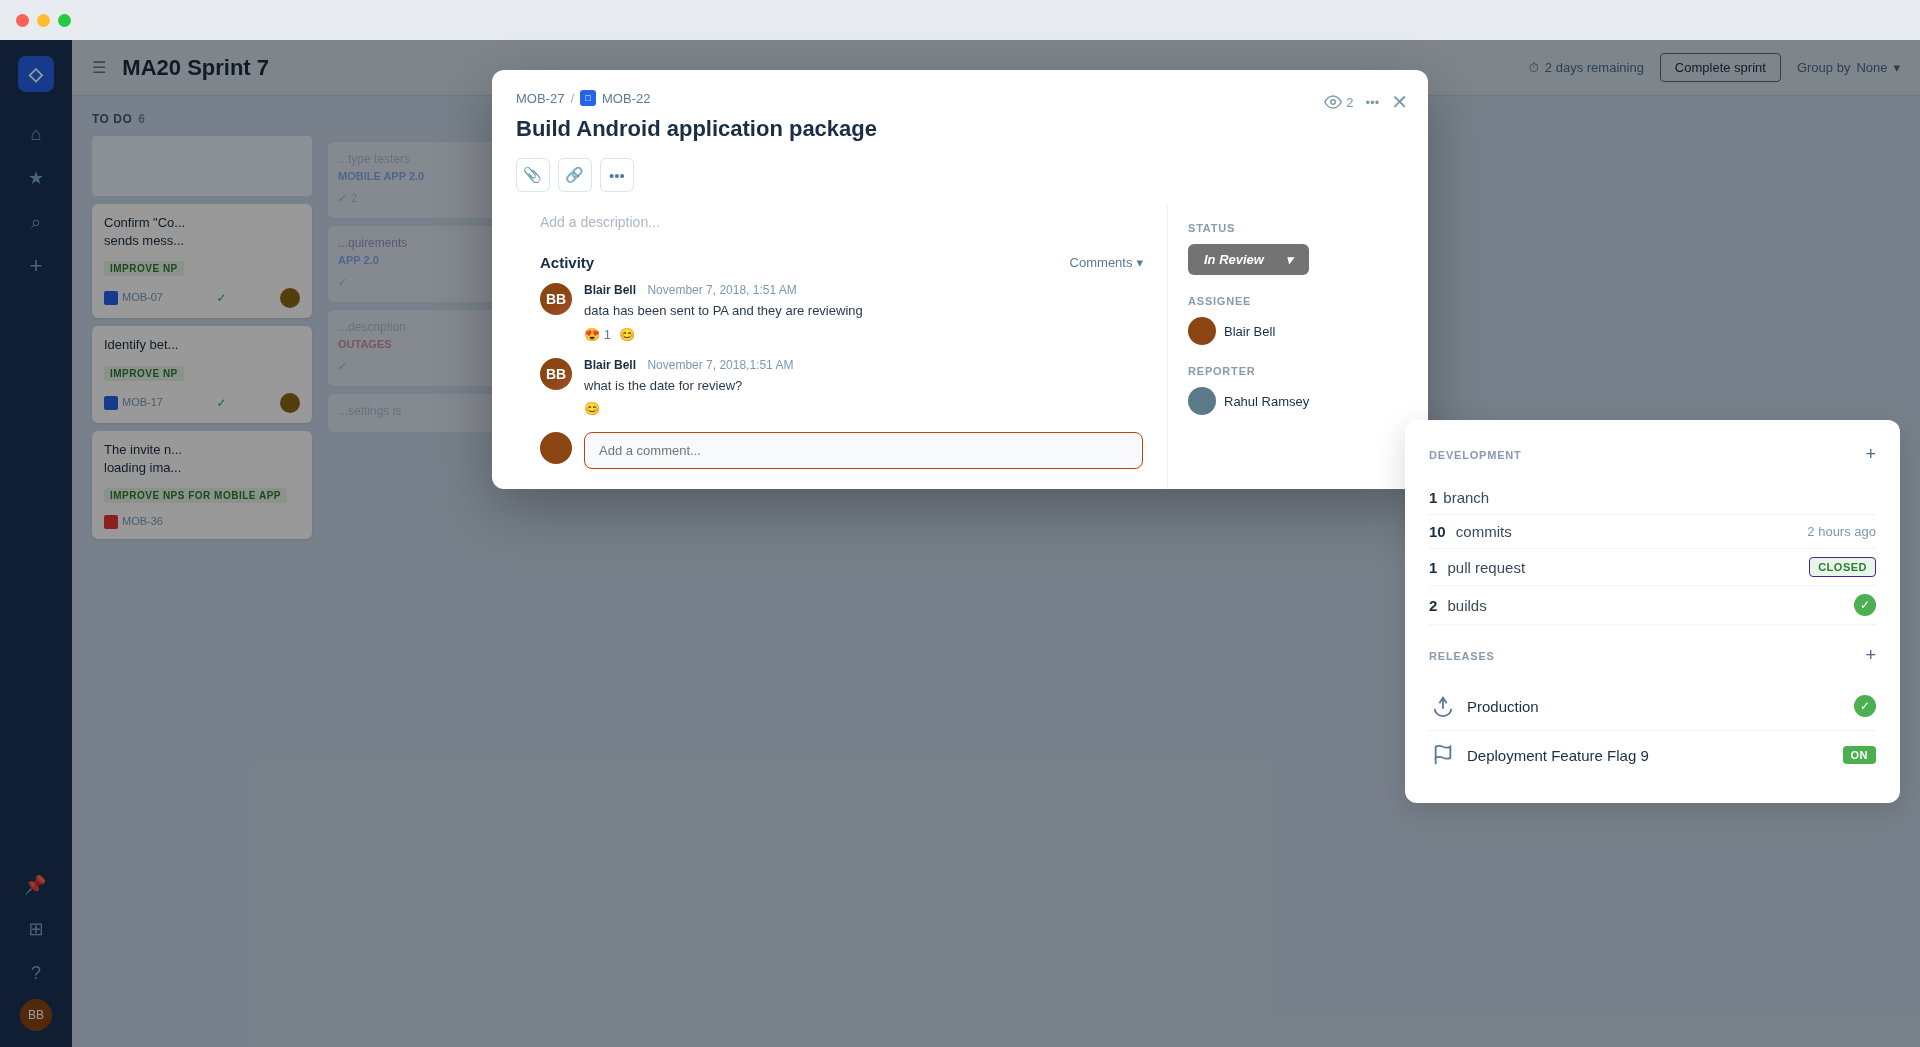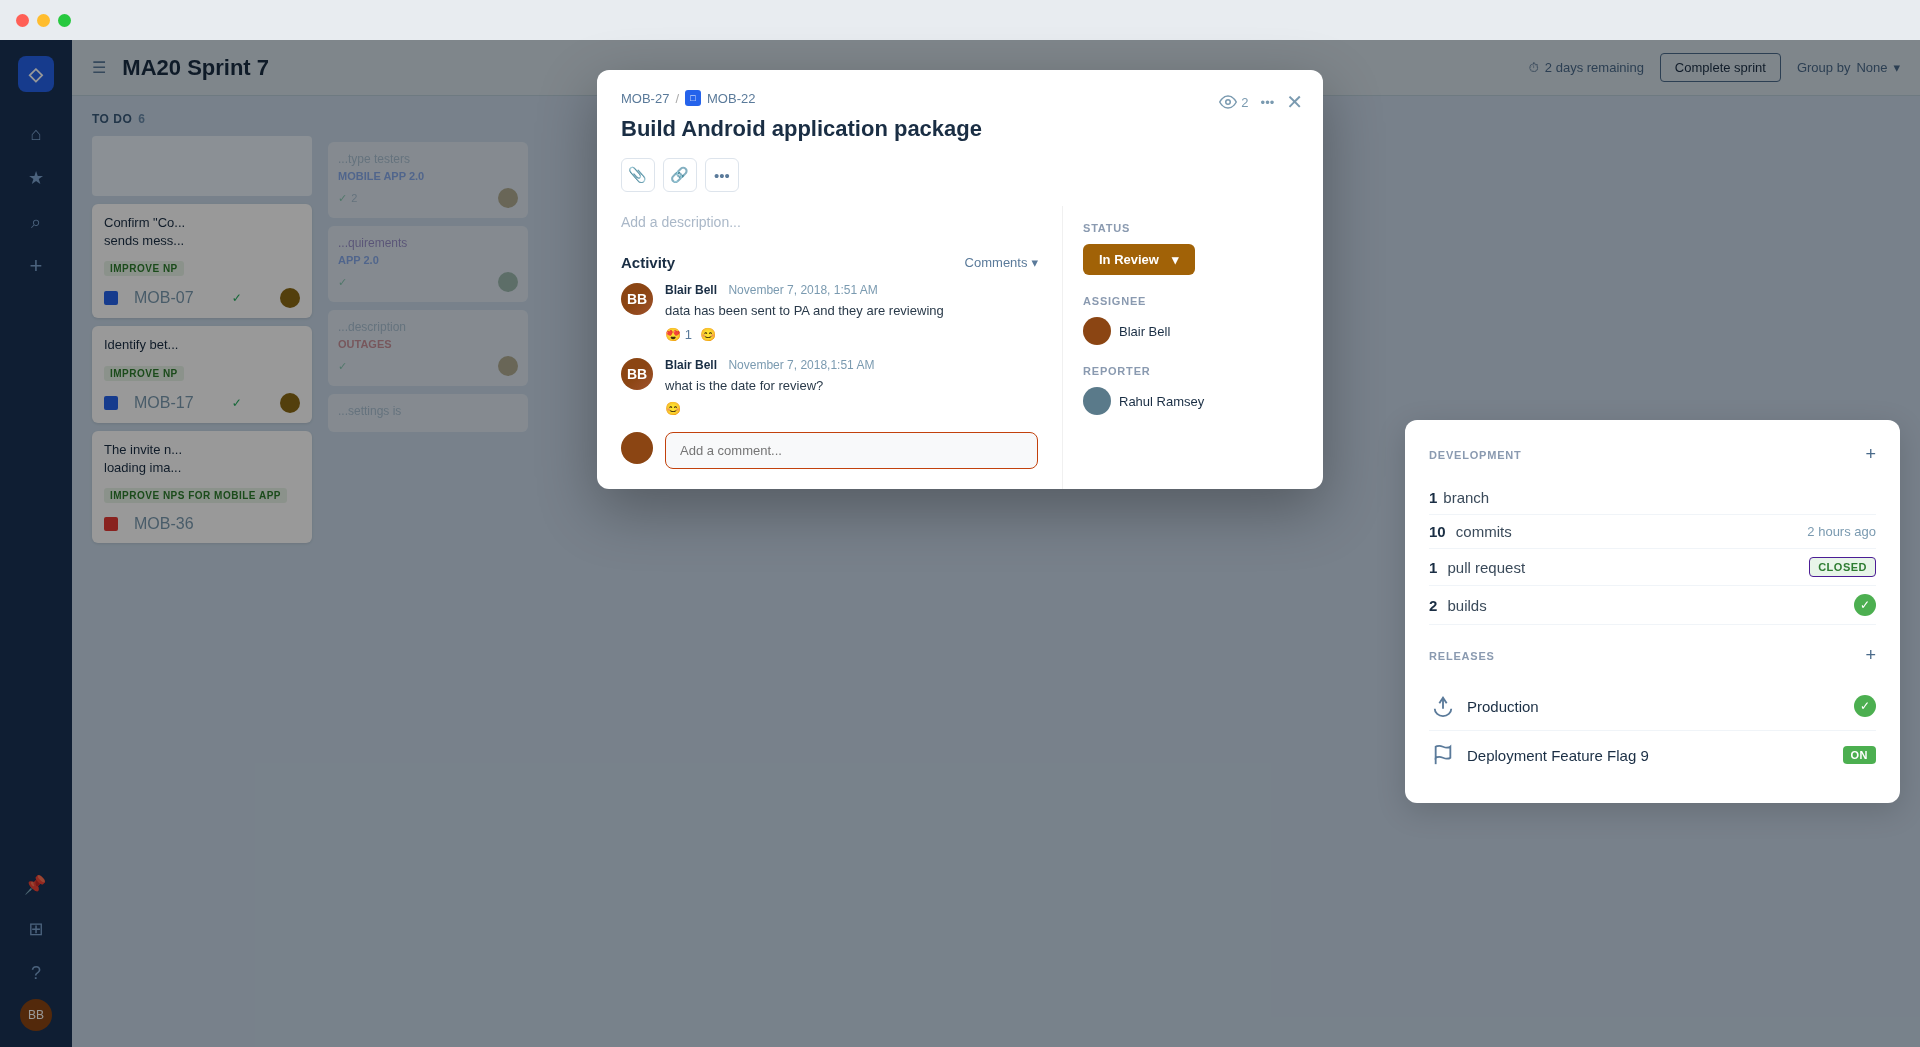--- a/index.html
+++ b/index.html
@@ -181,23 +181,23 @@
       border-radius: 3px;
       display: inline-block;
       margin-bottom: 6px;
     }
     .tag-improve { background: #e8f4e8; color: #2d7d2d; }
     .card-meta {
       display: flex; align-items: center; justify-content: space-between;
       margin-top: 6px;
     }
     .card-id {
-      font-size: 16px;
+      font-size: 11px;
       color: #7a9ab0;
-      display: flex; align-items: center; gap: 16px;
+      display: flex; align-items: flex-start; gap: 4px;
     }
     .card-id-icon {
       width: 14px; height: 14px;
       background: #2563eb;
       border-radius: 2px;
       display: inline-block;
     }
     .card-check { color: #27ae60; font-size: 12px; }
     .mini-avatar {
       width: 20px; height: 20px;
@@ -221,21 +221,21 @@
       display: flex;
       align-items: flex-start;
       justify-content: center;
       padding-top: 30px;
     }
 
     
     .modal {
       background: white;
       border-radius: 12px;
-      width: 726px;
+      width: 936px;
       max-height: 700px;
       box-shadow: 0 20px 60px rgba(0,0,0,0.3);
       display: flex;
       flex-direction: column;
       overflow: hidden;
       position: relative;
     }
 
     .modal-header {
       padding: 20px 24px 16px;
@@ -286,20 +286,21 @@
       display: flex; align-items: center; justify-content: center;
       cursor: pointer;
       color: #5a7a9a;
       font-size: 15px;
     }
 
     .modal-body {
       display: flex;
       flex: 1;
       overflow: hidden;
+      padding-left: 24px;
     }
 
     
     .modal-left {
       flex: 1;
       padding: 0 24px 20px;
       overflow-y: auto;
       border-right: 1px solid #f0f0f0;
     }
 
@@ -398,30 +399,31 @@
 
     .field-label {
       font-size: 11px;
       font-weight: 600;
       text-transform: uppercase;
       letter-spacing: 0.8px;
       color: #8a9ab0;
       margin-bottom: 10px;
     }
     .status-btn {
-      background: #a16207;
+      background: #737373;
       color: white;
       border: none;
       border-radius: 6px;
       padding: 8px 16px;
       font-size: 13px;
       font-weight: 600;
       cursor: pointer;
-      display: flex; align-items: center; gap: 13px;
+      display: flex; align-items: center; gap: 22px;
       margin-bottom: 20px;
+      font-style: italic;
     }
 
     .assignee-row {
       display: flex; align-items: center; gap: 8px;
       margin-bottom: 20px;
     }
     .assignee-avatar {
       width: 28px; height: 28px;
       border-radius: 50%;
       background: #8b4513;

